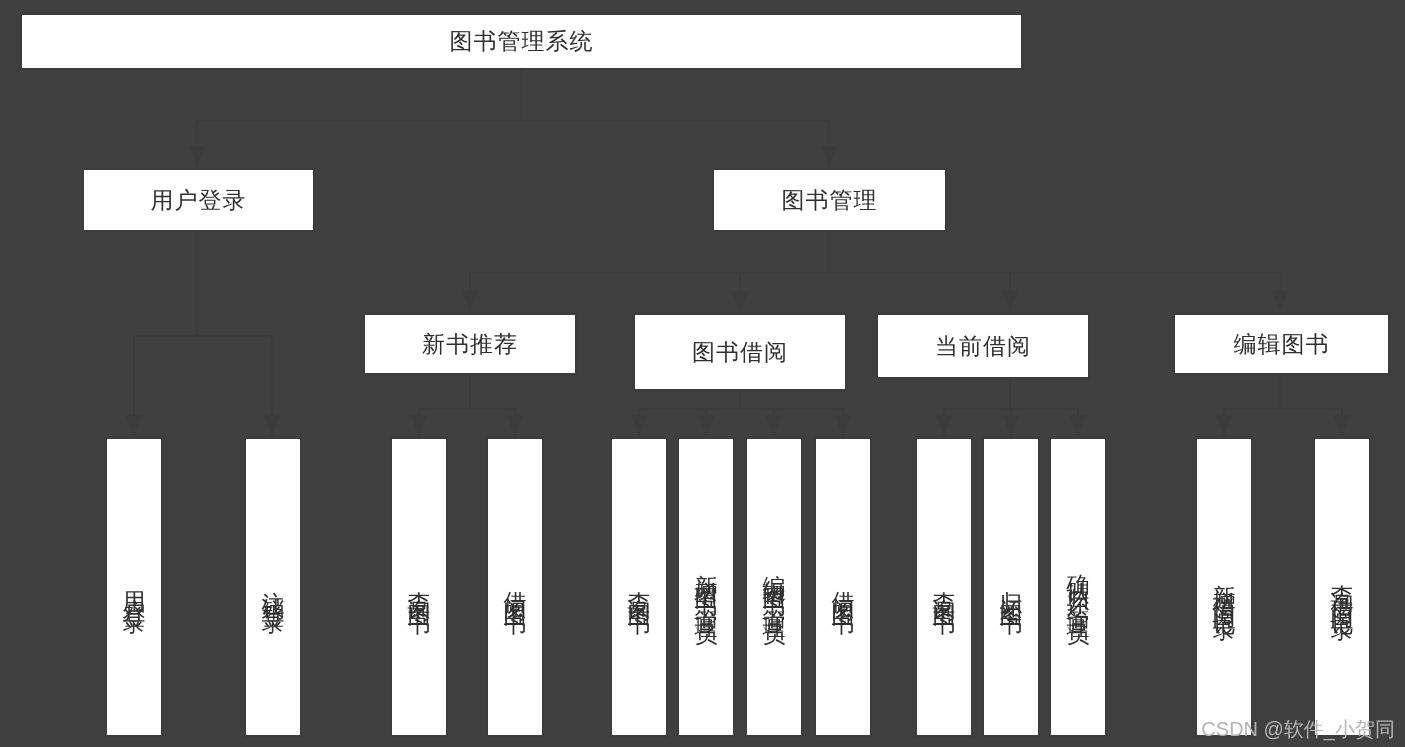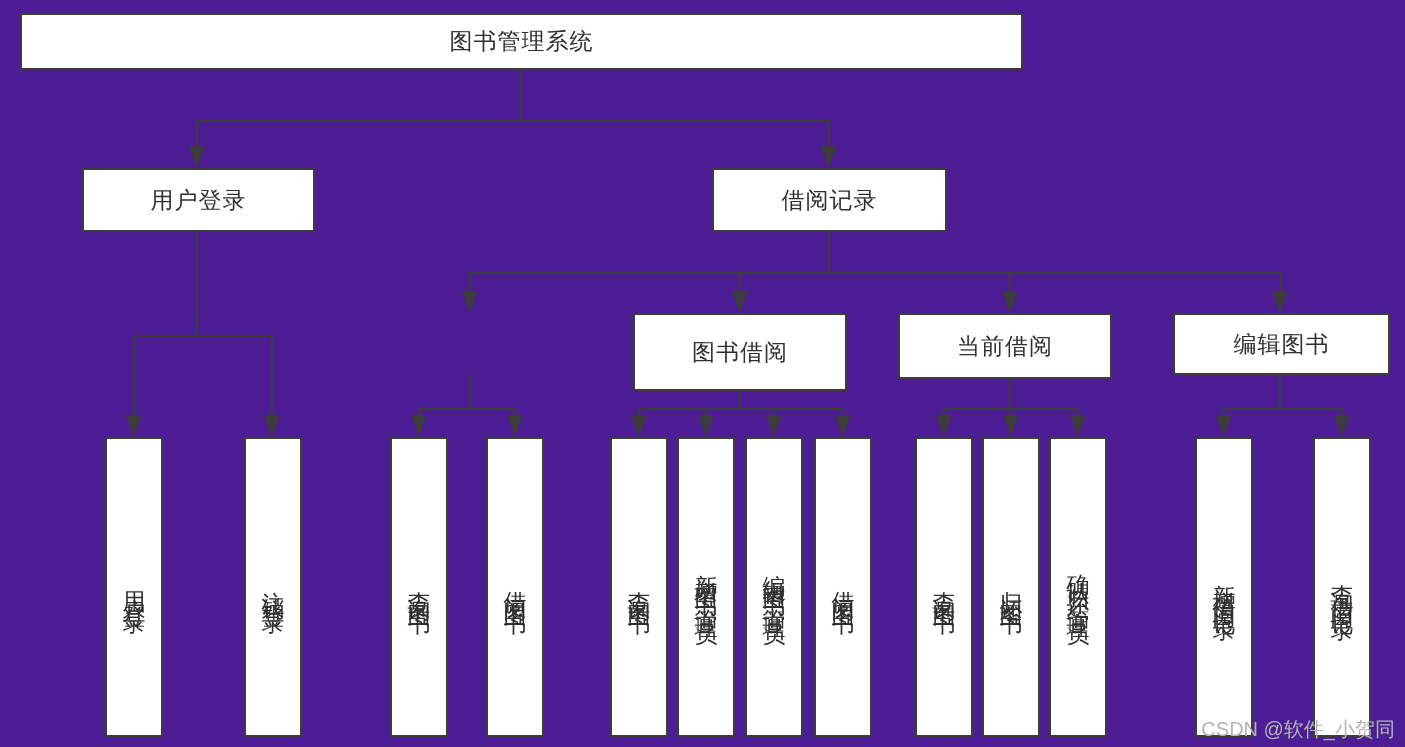--- a/index.html
+++ b/index.html
@@ -1,19 +1,19 @@
 <!DOCTYPE html>
 <html><head>
 <meta charset="utf-8">
 <style>
   html,body{margin:0;padding:0;background:#ffffff;}
   .stage{
     position:relative;
     width:1405px;height:747px;
-    background:#4c1d95;
+    background:#404040;
     font-family:"Liberation Sans","DejaVu Sans",sans-serif;
     overflow:hidden;
   }
   .node{
     position:absolute;
     box-sizing:border-box;
     border:2px solid #3c3c3c;
     background:#ffffff;
     color:#2f2f2f;
     display:flex;
@@ -116,27 +116,30 @@
   <div class="arrow" style="left:1334px;top:415px"></div>
 
   <div class="node" style="left:20px;top:13px;width:1003px;height:57px">
     <span class="lbl">图书管理系统</span>
   </div>
 
   <div class="node" style="left:82px;top:168px;width:233px;height:64px">
     <span class="lbl">用户登录</span>
   </div>
   <div class="node" style="left:712px;top:168px;width:235px;height:64px">
-    <span class="lbl">借阅记录</span>
+    <span class="lbl">图书管理</span>
   </div>
 
+  <div class="node" style="left:363px;top:313px;width:214px;height:62px">
+    <span class="lbl">新书推荐</span>
+  </div>
   <div class="node" style="left:633px;top:313px;width:214px;height:78px">
     <span class="lbl">图书借阅</span>
   </div>
-  <div class="node" style="left:898px;top:313px;width:214px;height:66px">
+  <div class="node" style="left:876px;top:313px;width:214px;height:66px">
     <span class="lbl">当前借阅</span>
   </div>
   <div class="node" style="left:1173px;top:313px;width:217px;height:62px">
     <span class="lbl">编辑图书</span>
   </div>
 
   <div class="node vert" style="left:105px;top:437px;width:58px;height:300px">
     <span class="lbl">用户登录</span>
   </div>
   <div class="node vert" style="left:244px;top:437px;width:58px;height:300px">

